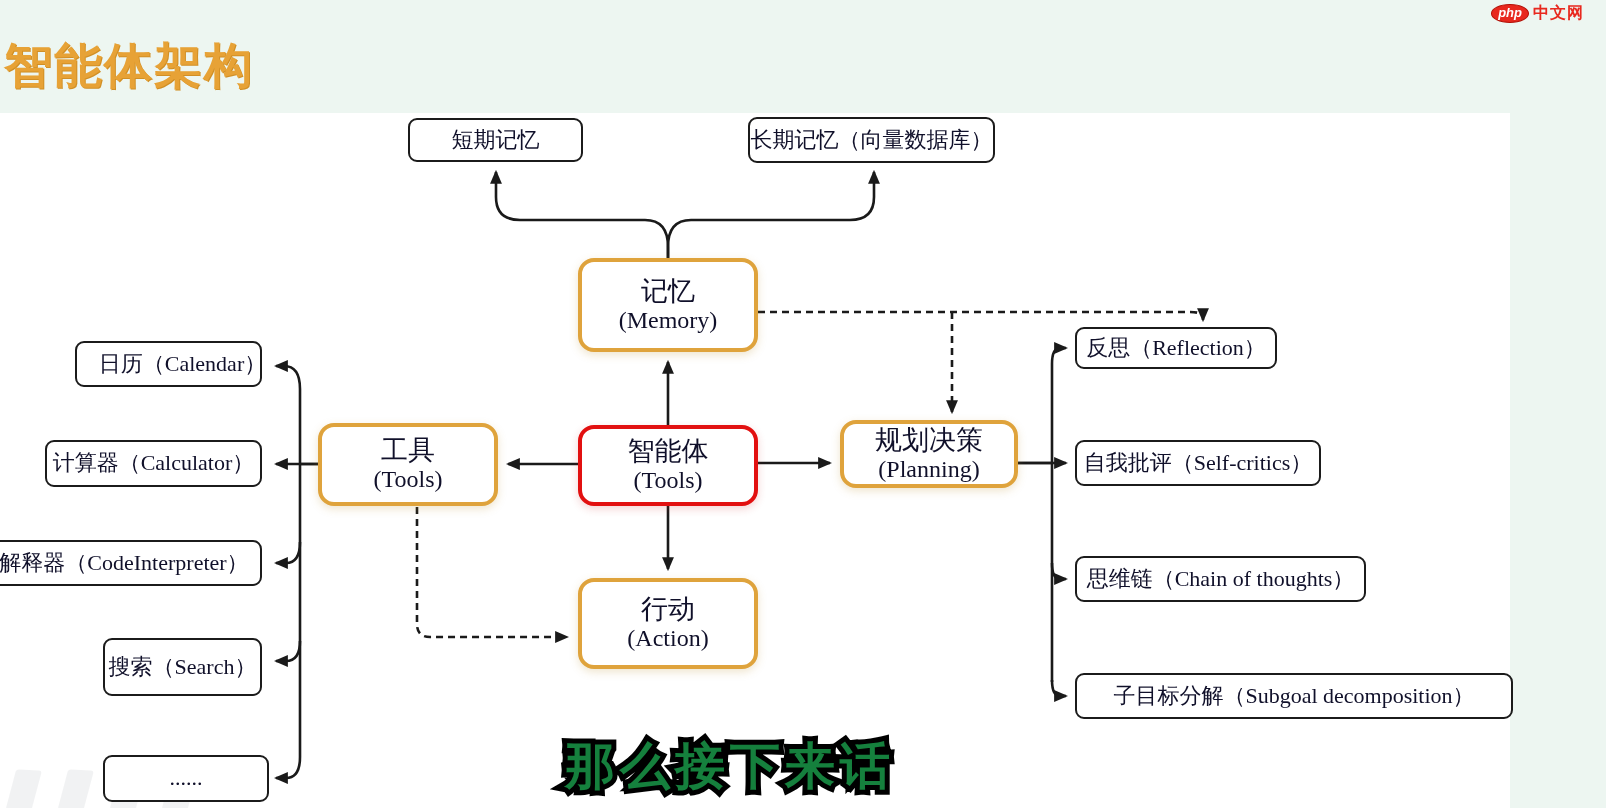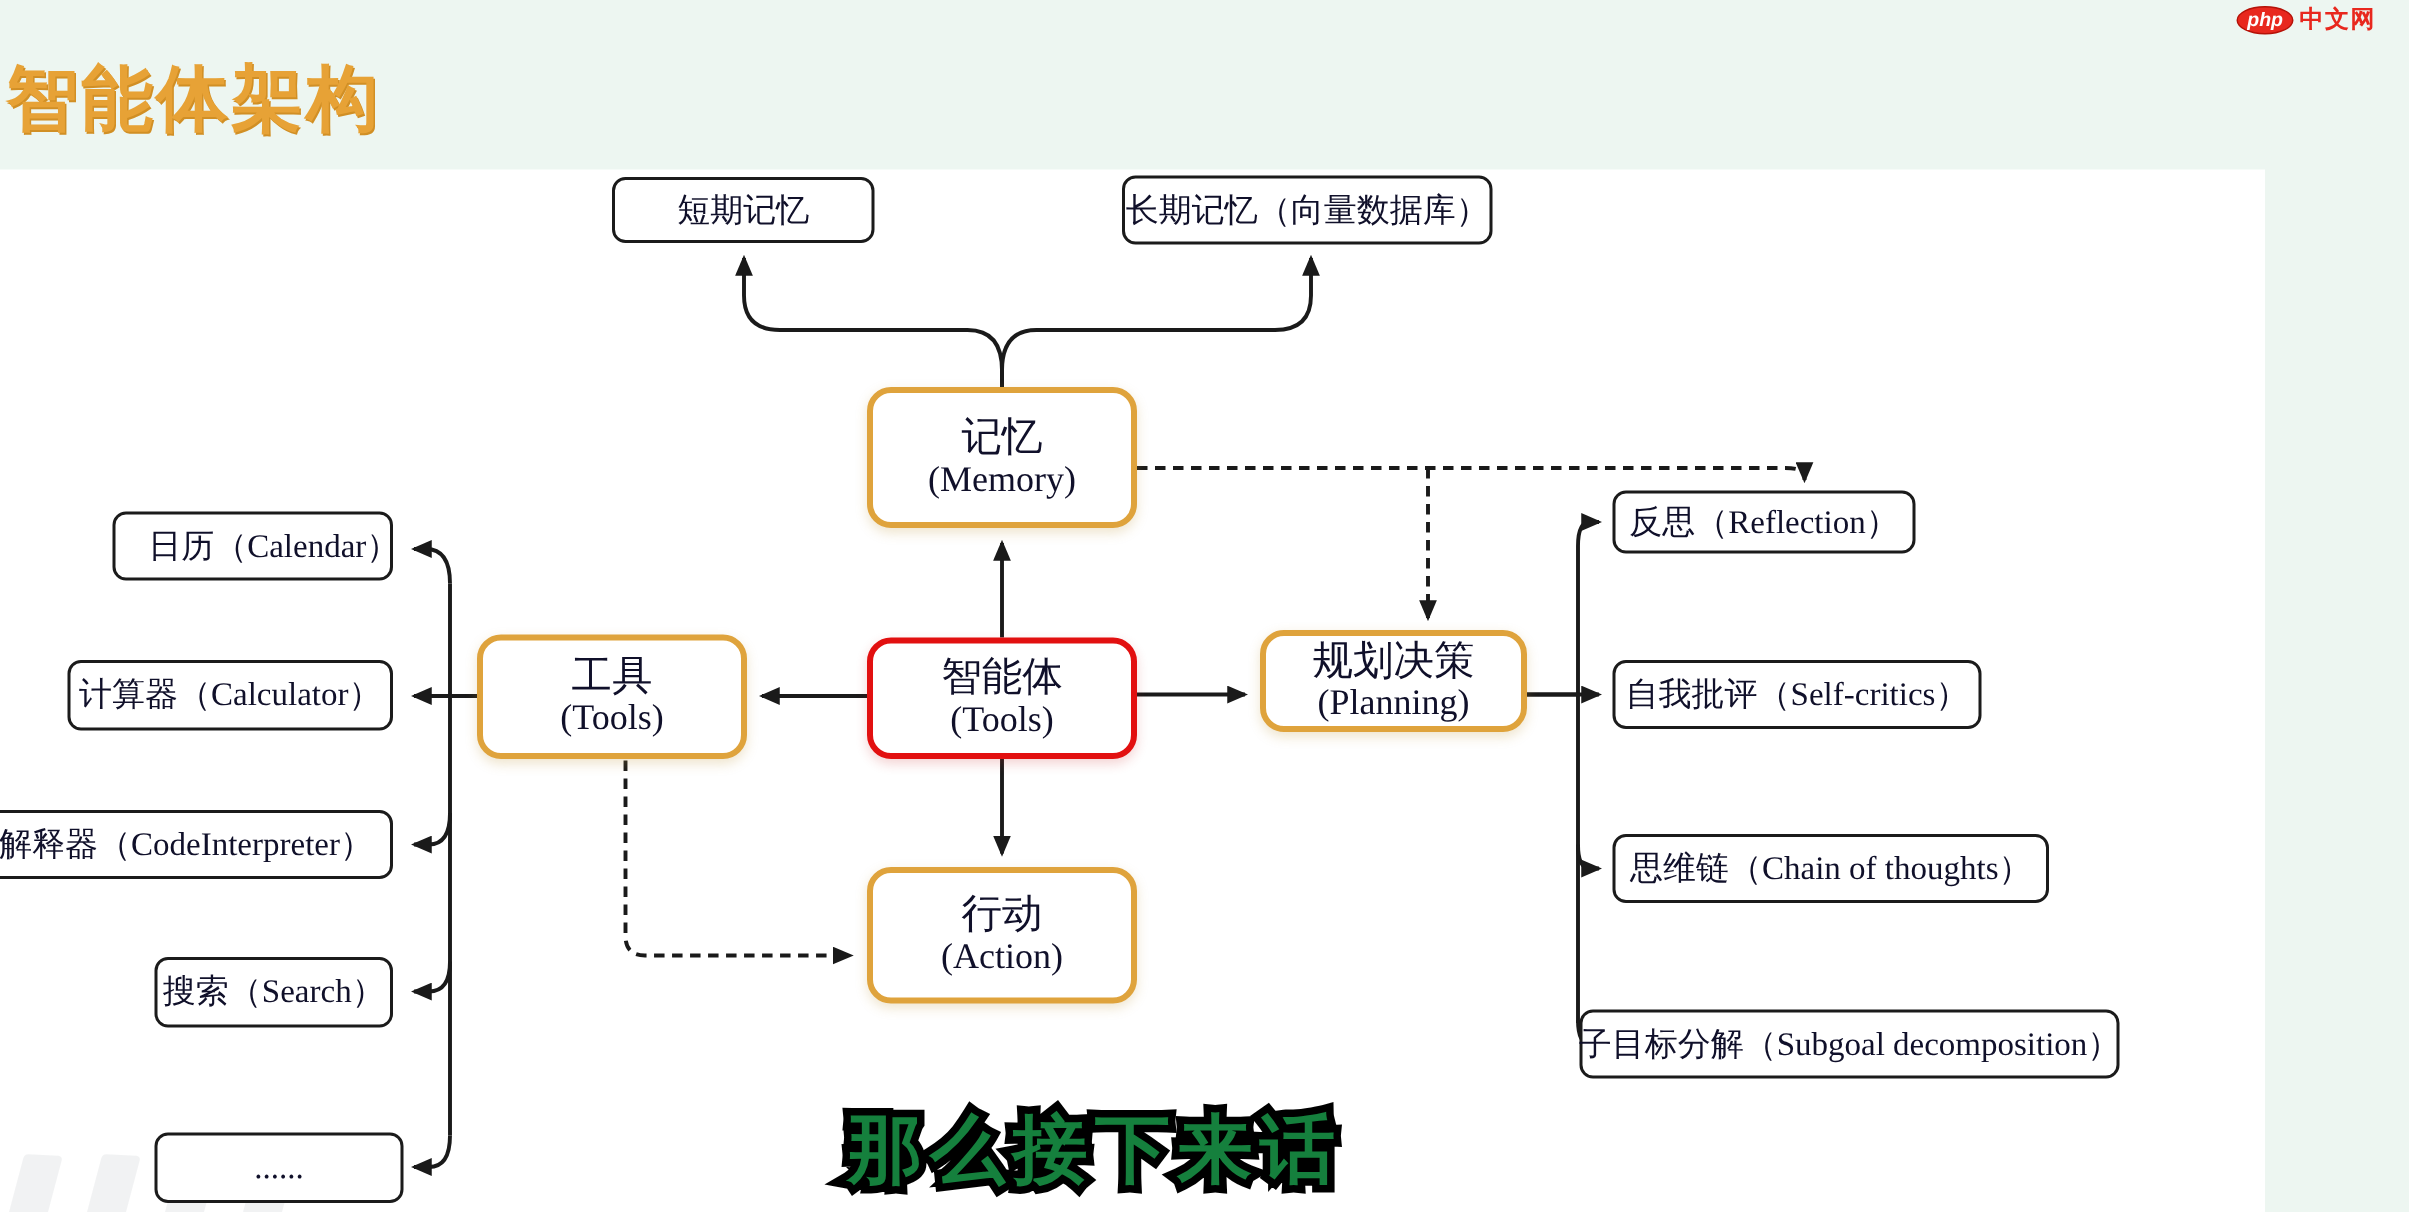--- a/index.html
+++ b/index.html
@@ -116,36 +116,36 @@
   </div>
   <div class="box" id="b-calendar" style="left:75px;top:341px;width:187px;height:46px;padding-left:28px;">
     <span>日历（Calendar）</span>
   </div>
   <div class="box" id="b-calculator" style="left:45px;top:440px;width:217px;height:47px;">
     <span>计算器（Calculator）</span>
   </div>
   <div class="box" id="b-interpreter" style="left:-14px;top:540px;width:276px;height:46px;">
     <span>解释器（CodeInterpreter）</span>
   </div>
-  <div class="box" id="b-search" style="left:103px;top:638px;width:159px;height:47px;">
+  <div class="box" id="b-search" style="left:103px;top:638px;width:159px;height:58px;">
     <span>搜索（Search）</span>
   </div>
   <div class="box" id="b-dots" style="left:103px;top:755px;width:166px;height:47px;">
     <span>......</span>
   </div>
   <div class="box" id="b-reflection" style="left:1075px;top:327px;width:202px;height:42px;">
     <span>反思（Reflection）</span>
   </div>
   <div class="box" id="b-selfcritics" style="left:1075px;top:440px;width:246px;height:46px;">
     <span>自我批评（Self-critics）</span>
   </div>
   <div class="box" id="b-chain" style="left:1075px;top:556px;width:291px;height:46px;">
     <span>思维链（Chain of thoughts）</span>
   </div>
-  <div class="box" id="b-subgoal" style="left:1053px;top:673px;width:360px;height:46px;">
+  <div class="box" id="b-subgoal" style="left:1075px;top:673px;width:438px;height:46px;">
     <span>子目标分解（Subgoal decomposition）</span>
   </div>
 
   <div class="box big" id="b-memory" style="left:578px;top:258px;width:180px;height:94px;">
     <span class="zh">记忆</span>
     <span class="en">(Memory)</span>
   </div>
   <div class="box big red" id="b-agent" style="left:578px;top:425px;width:180px;height:81px;">
     <span class="zh">智能体</span>
     <span class="en">(Tools)</span>

